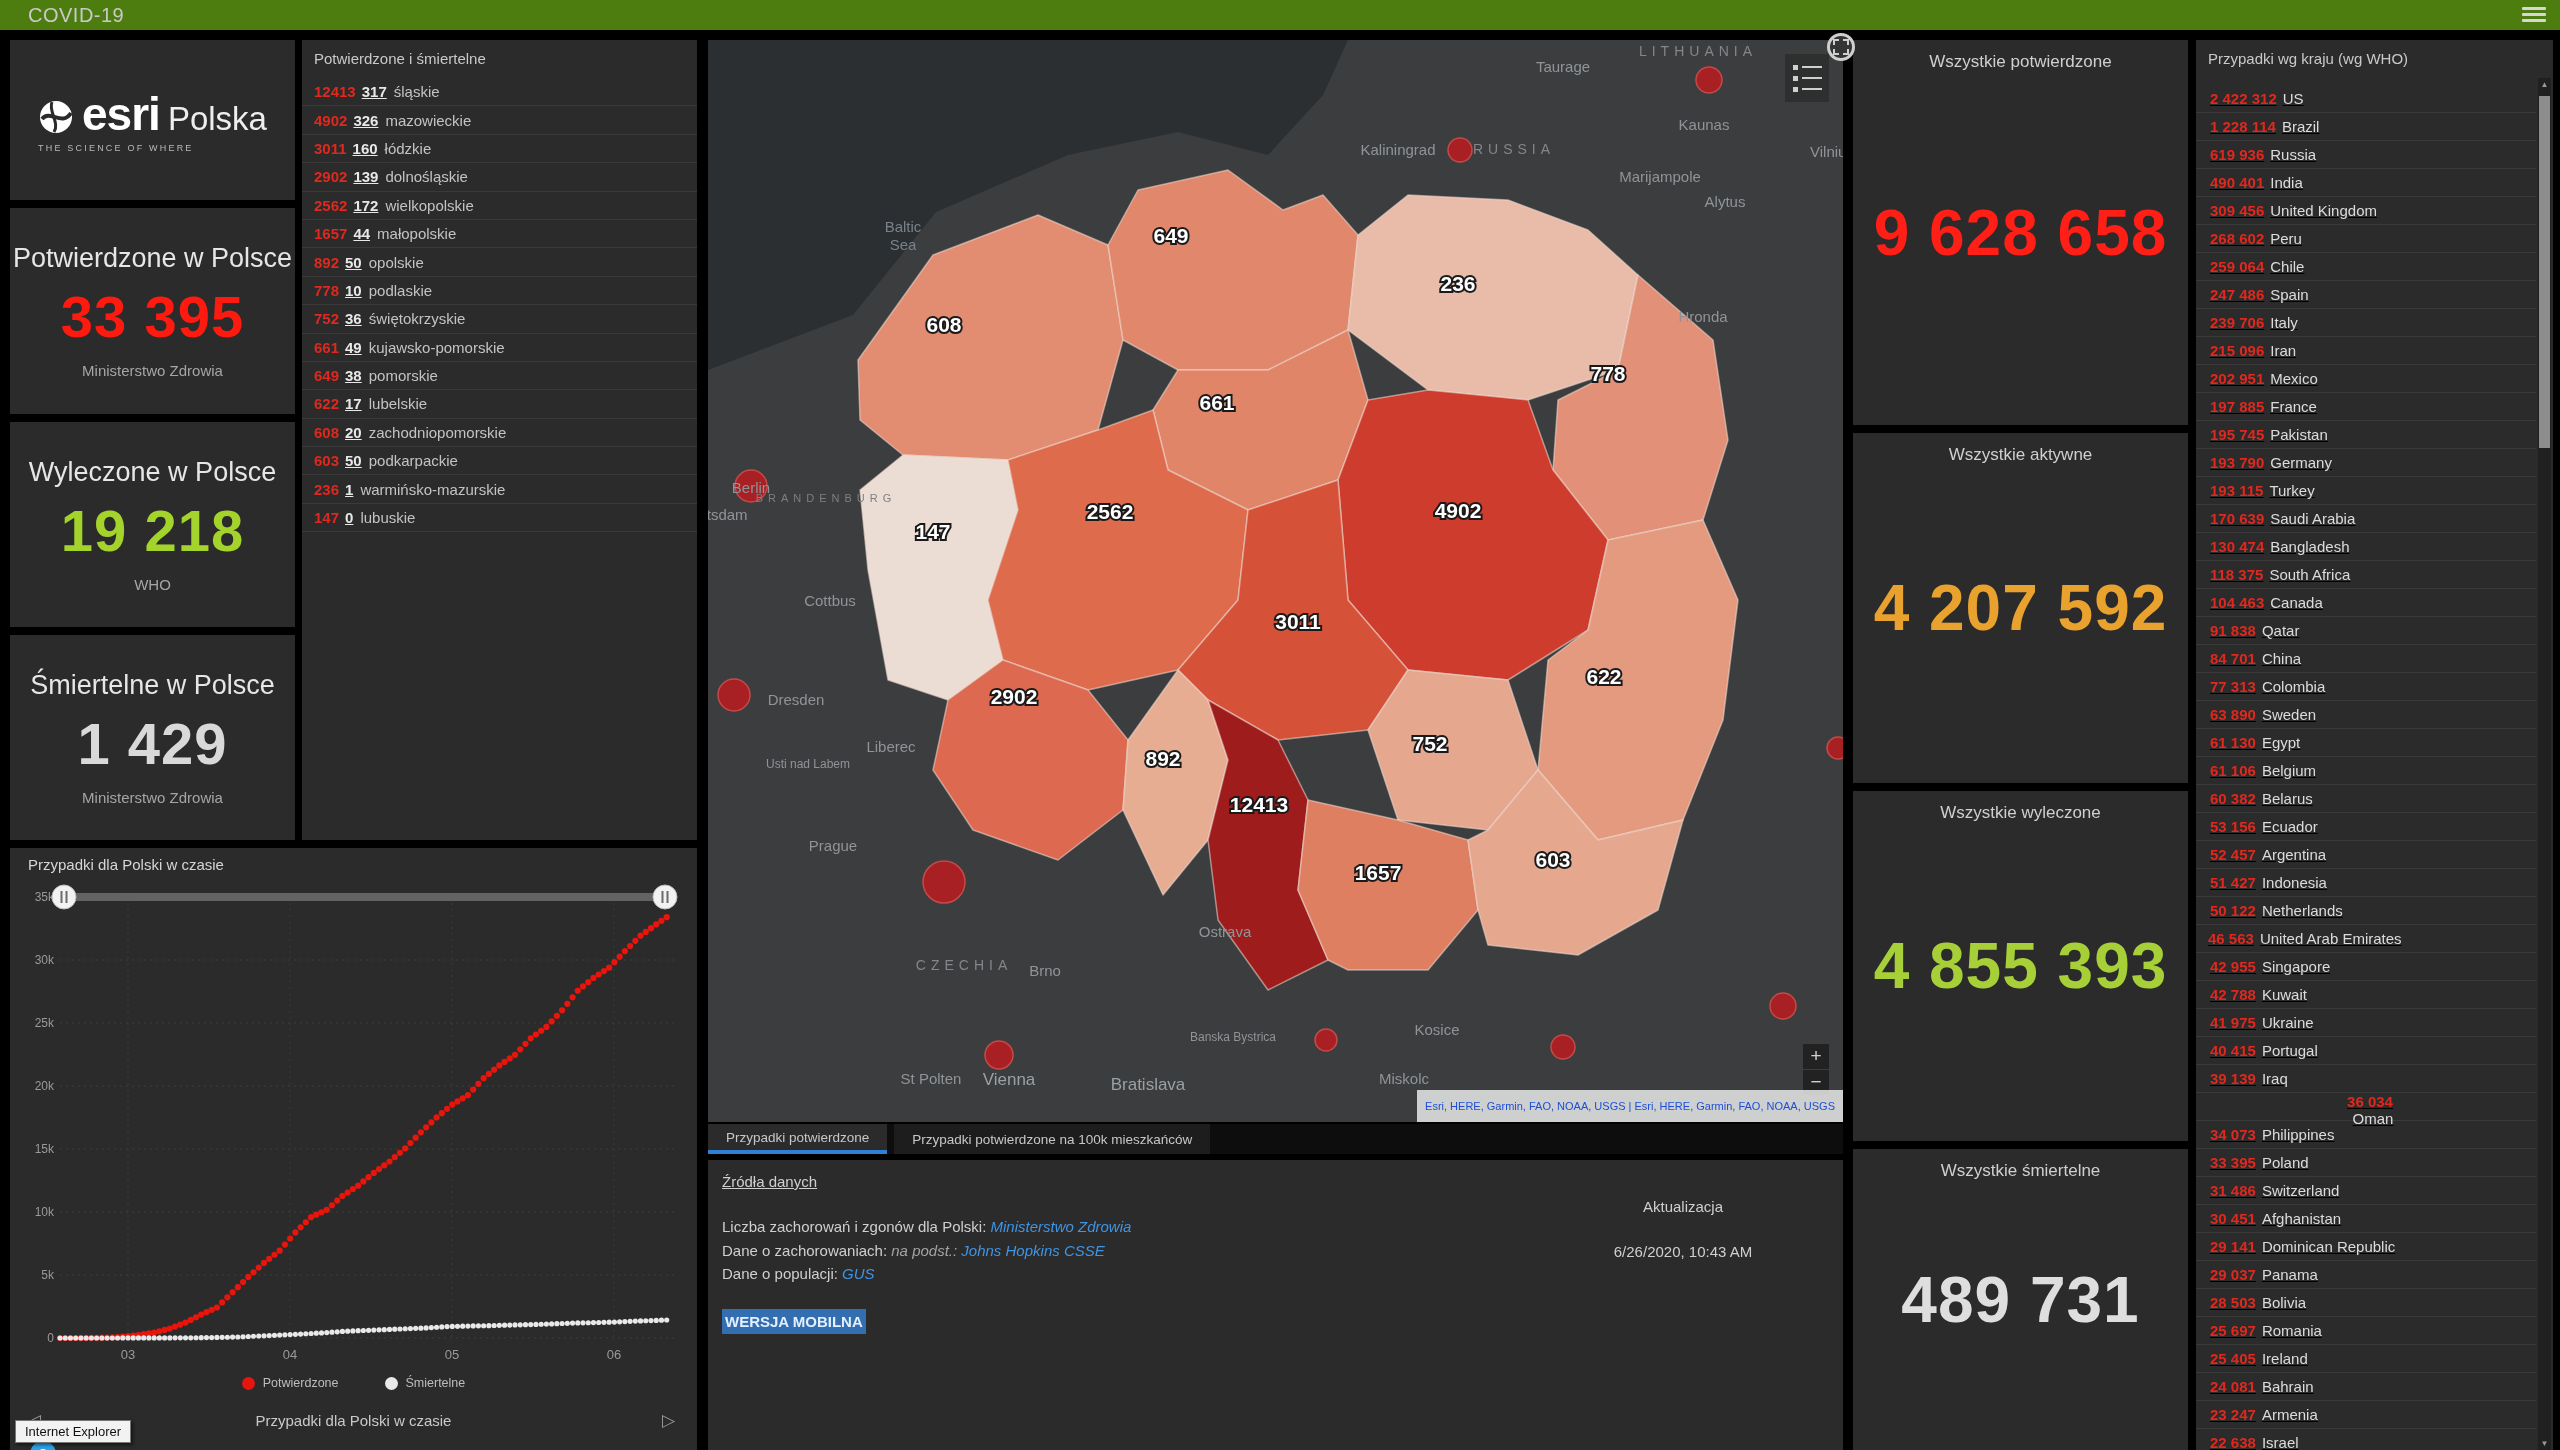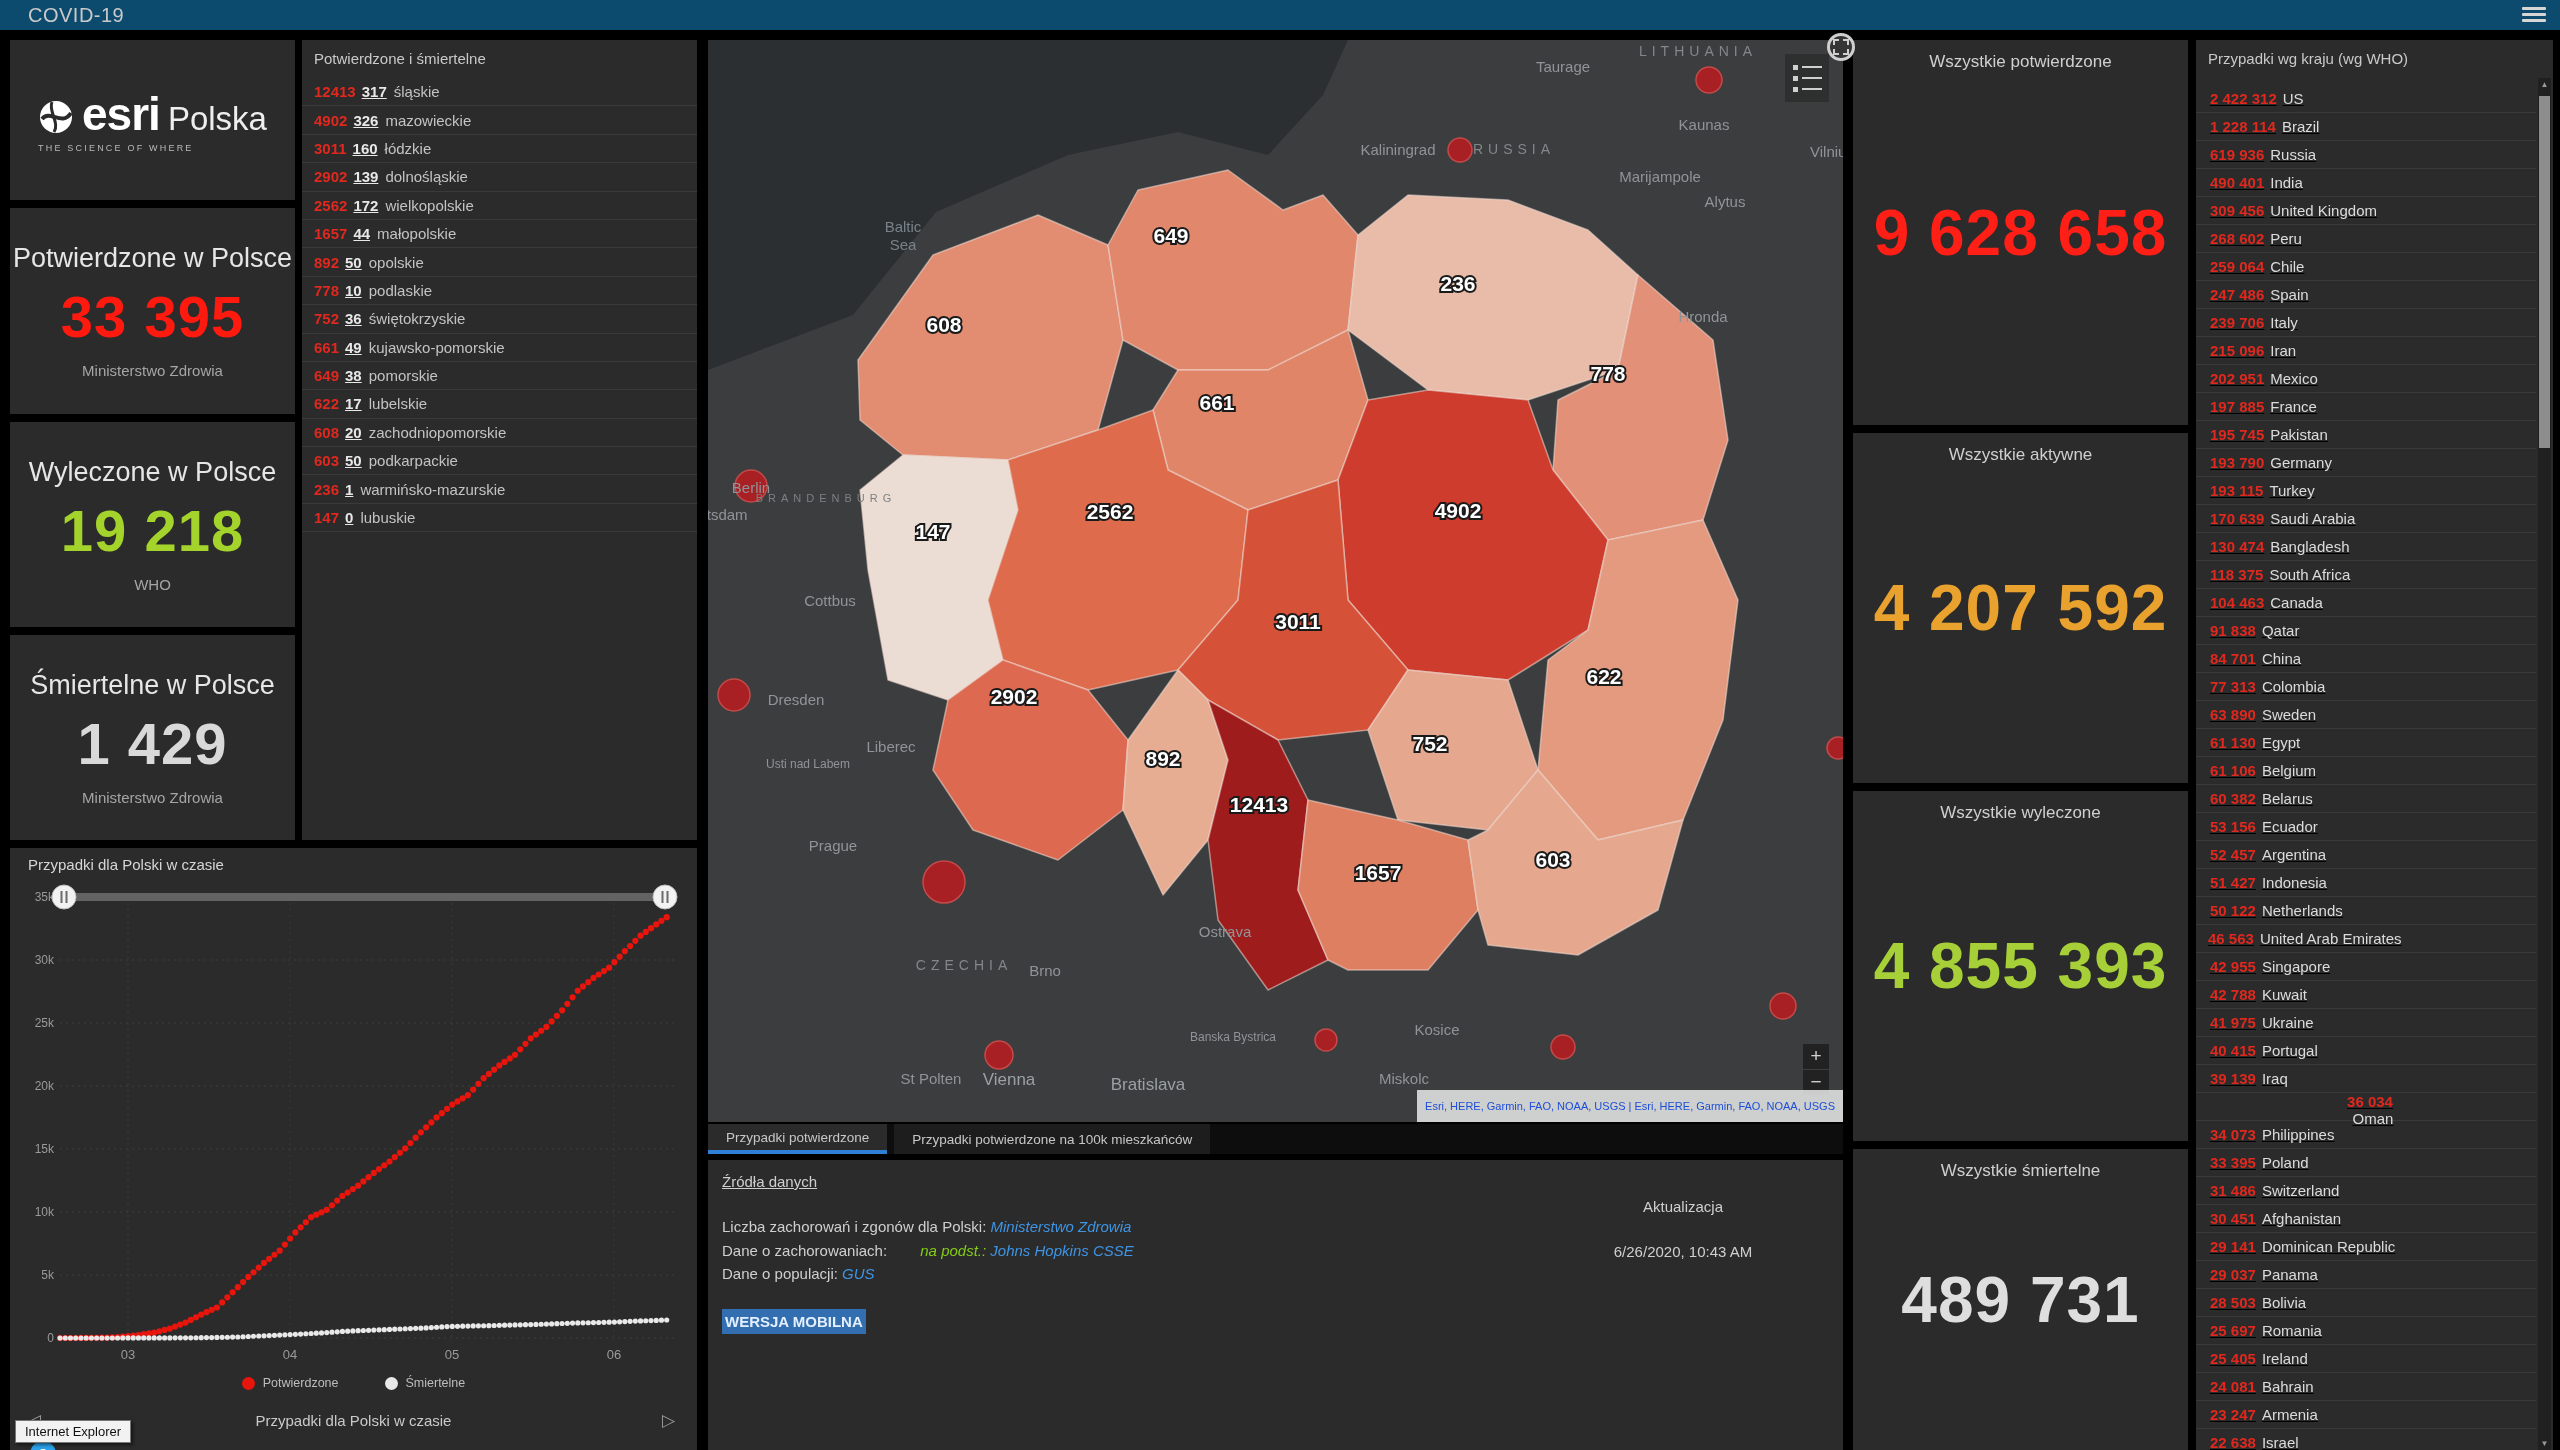--- a/index.html
+++ b/index.html
@@ -1,18 +1,18 @@
 <!DOCTYPE html>
 <html><head>
 <meta charset="utf-8">
 <style>
   html,body{margin:0;padding:0;background:#000;font-family:"Liberation Sans",sans-serif;}
   #app{position:relative;width:2560px;height:1450px;background:#000;overflow:hidden;}
   .panel{position:absolute;background:#2b2b2b;}
-  header{position:absolute;left:0;top:0;width:2560px;height:30px;background:#0c4a6e;border-bottom:2px solid #000;}
+  header{position:absolute;left:0;top:0;width:2560px;height:30px;background:#4d7c0f;border-bottom:2px solid #000;}
   .app-title{position:absolute;left:28px;top:4px;font-size:20px;color:#c9c9c9;letter-spacing:.5px;}
   .hamburger{position:absolute;right:14px;top:7px;width:24px;height:17px;cursor:pointer;}
   .hamburger div{height:3px;background:#d6d6d6;margin-bottom:3px;border-radius:1px;}
   
   .logo-panel{left:10px;top:40px;width:285px;height:160px;display:flex;align-items:center;justify-content:center;}
   .logo-row{display:flex;align-items:baseline;gap:8px;}
   .esri-word{color:#fff;font-size:46px;font-weight:bold;letter-spacing:-1px;}
   .polska-word{color:#eee;font-size:33px;font-weight:300;}
   .tagline{color:#b9b9b9;font-size:9px;letter-spacing:2.2px;margin-top:2px;text-align:left;}
   
@@ -39,21 +39,21 @@
   .expand-btn{position:absolute;left:1827px;top:33px;width:28px;height:28px;border-radius:50%;border:3px solid #cfcfcf;background:#353535;box-sizing:border-box;cursor:pointer;z-index:5;}
   
   .tabs{position:absolute;left:708px;top:1124px;width:1135px;height:30px;background:#0d0d0d;display:flex;gap:7px;}
   .tab{height:30px;display:flex;align-items:center;justify-content:center;font-size:13.5px;color:#c7c7c7;padding:0 18px;box-sizing:border-box;cursor:pointer;background:#1d1d1d;}
   .tab.active{background:#2b2b2b;border-bottom:4px solid #2f7fd6;}
   
   .sources{left:708px;top:1160px;width:1135px;height:290px;}
   .sources-inner{position:absolute;left:14px;top:10px;font-size:15px;color:#cfcfcf;line-height:1.55;}
   .src-head{text-decoration:underline;margin-bottom:22px;display:inline-block;}
   a.link{color:#3f94e4;font-style:italic;text-decoration:none;cursor:pointer;}
-  .em{font-style:italic;color:#84cc16;margin-left:29px;}
+  .em{font-style:italic;color:#a3a3a3;}
   .mobile-link{display:inline-block;margin-top:24px;background:#336fb0;color:#e3efff;font-weight:bold;font-size:15px;padding:1px 3px;cursor:pointer;}
   .update-block{position:absolute;right:40px;top:38px;width:240px;text-align:center;color:#cfcfcf;font-size:15px;}
   .update-value{margin-top:28px;}
   
   .gstat{left:1853px;width:335px;display:flex;align-items:center;justify-content:center;}
   .gstat .gtitle{position:absolute;top:12px;width:100%;text-align:center;font-size:17px;color:#cfcfcf;}
   .gstat .gvalue{font-size:64px;font-weight:bold;letter-spacing:1px;}
   
   .country-panel{left:2196px;top:40px;width:357px;height:1410px;overflow:hidden;}
   .crow{padding-left:14px;text-decoration:underline;}

